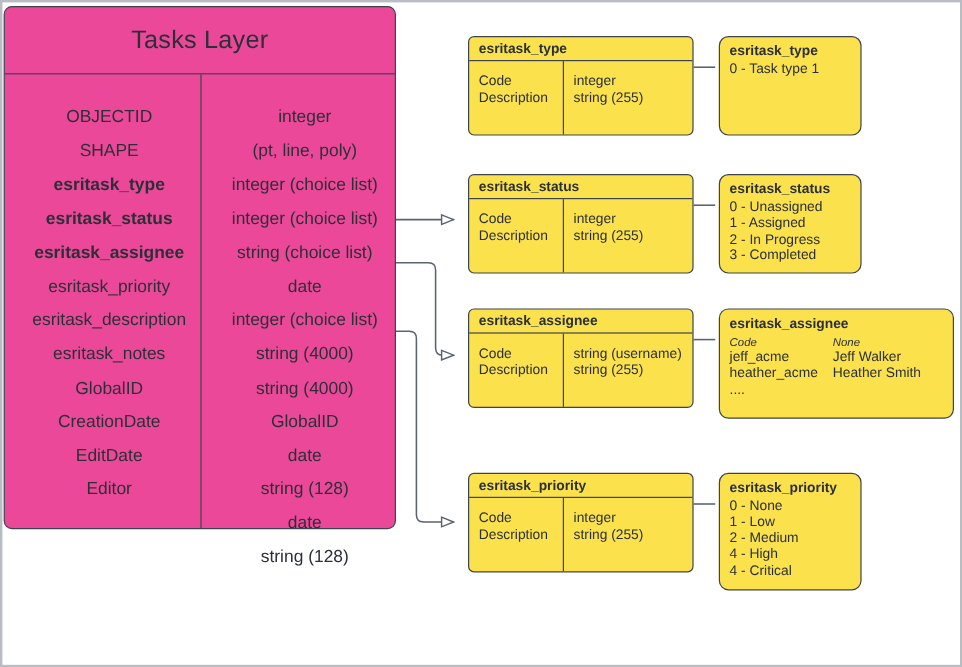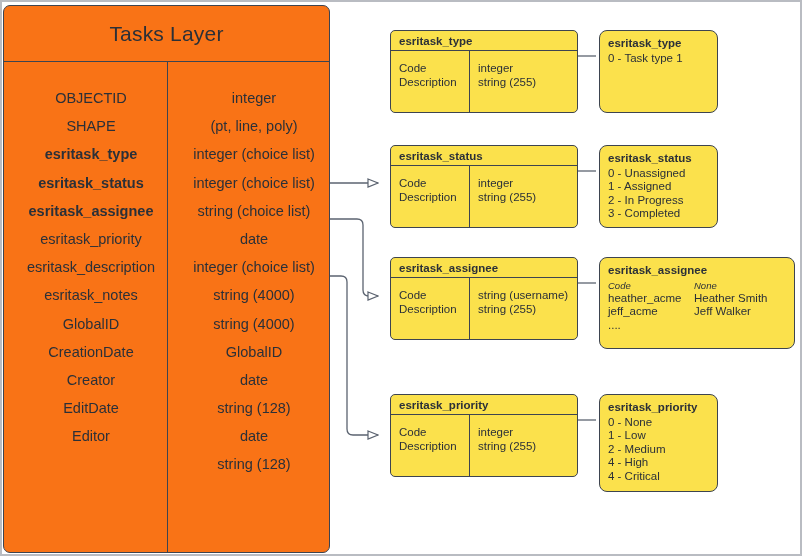--- a/index.html
+++ b/index.html
@@ -31,24 +31,24 @@
     box-sizing: border-box;
     background: transparent;
   }
 
   
   .entity {
     position: absolute;
     left: 3px;
     top: 5px;
     width: 327px;
-    height: 548px;
+    height: 436px;
     border: 1.6px solid #3d4450;
     border-radius: 7px;
-    background: #f97316;
+    background: #ec4899;
     box-sizing: border-box;
   }
   .entity-title {
     height: 56px;
     line-height: 56px;
     text-align: center;
     font-size: 21px;
     color: #2b3038;
     border-bottom: 1.6px solid #3d4450;
     box-sizing: border-box;
@@ -203,21 +203,20 @@
         <div class="field-row">OBJECTID</div>
         <div class="field-row">SHAPE</div>
         <div class="field-row bold">esritask_type</div>
         <div class="field-row bold">esritask_status</div>
         <div class="field-row bold">esritask_assignee</div>
         <div class="field-row">esritask_priority</div>
         <div class="field-row">esritask_description</div>
         <div class="field-row">esritask_notes</div>
         <div class="field-row">GlobalID</div>
         <div class="field-row">CreationDate</div>
-        <div class="field-row">Creator</div>
         <div class="field-row">EditDate</div>
         <div class="field-row">Editor</div>
       </div>
       <div class="entity-col types">
         <div class="field-row">integer</div>
         <div class="field-row">(pt, line, poly)</div>
         <div class="field-row">integer (choice list)</div>
         <div class="field-row">integer (choice list)</div>
         <div class="field-row">string (choice list)</div>
         <div class="field-row">date</div>
@@ -289,26 +288,26 @@
   </div>
 
   <div class="clbox" style="left:599px; top:257px; width:196px; height:92px;">
     <div class="cl-title">esritask_assignee</div>
     <div class="cl-table">
       <div class="cl-hdr-row">
         <span class="cl-c1">Code</span>
         <span class="cl-c2">None</span>
       </div>
       <div class="cl-row">
+        <span class="cl-c1">jeff_acme</span>
+        <span class="cl-c2">Jeff Walker</span>
+      </div>
+      <div class="cl-row">
         <span class="cl-c1">heather_acme</span>
         <span class="cl-c2">Heather Smith</span>
-      </div>
-      <div class="cl-row">
-        <span class="cl-c1">jeff_acme</span>
-        <span class="cl-c2">Jeff Walker</span>
       </div>
       <div class="cl-line">....</div>
     </div>
   </div>
 
   <div class="ybox" style="left:390px; top:394px; width:188px; height:83px;">
     <div class="ybox-header">esritask_priority</div>
     <div class="ybox-body">
       <div class="ybox-col left">
         <div class="line">Code</div>

